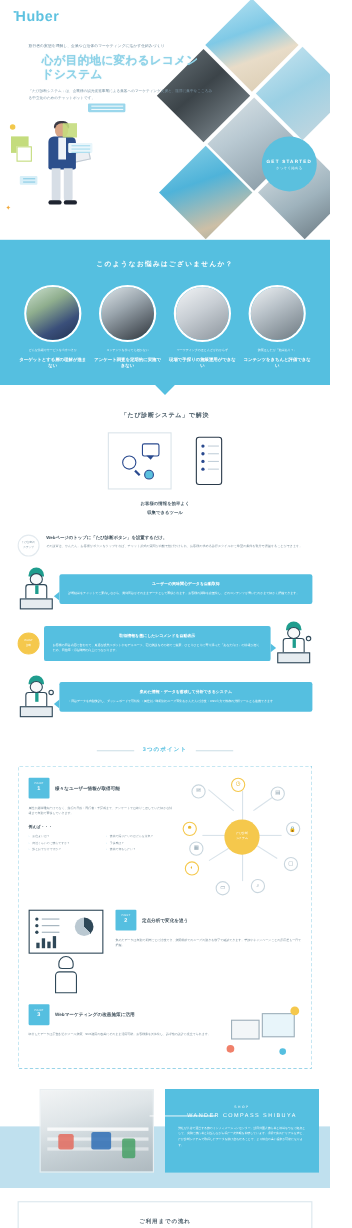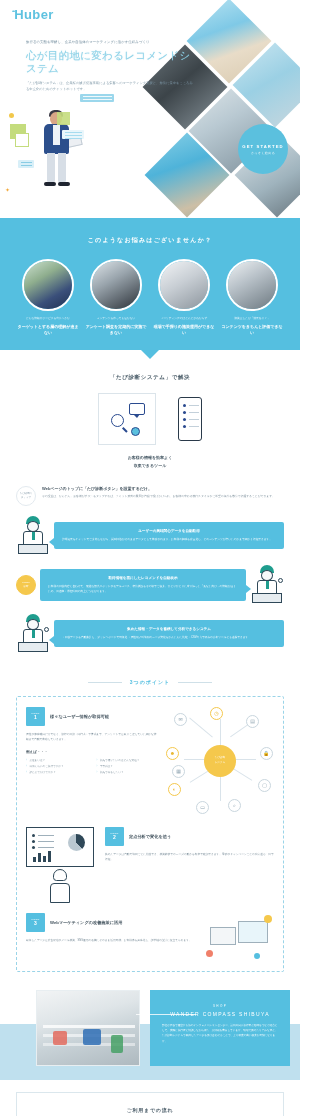--- a/index.html
+++ b/index.html
@@ -16,22 +16,22 @@
   .hero { position: relative; height: 218px; background: #fff; overflow: hidden; }
   .logo {
     position: absolute; left: 12px; top: 7px;
     font-size: 13px; font-weight: 700; letter-spacing: .4px;
     color: #5ec2e0;
   }
   .logo .dots { font-size: 6px; vertical-align: 6px; letter-spacing: -1px; }
   .hero-copy { position: absolute; left: 26px; top: 40px; width: 170px; }
   .hero-eyebrow { font-size: 3.4px; line-height: 1.7; color: #6b8799; letter-spacing: .1px; }
   .hero-title {
-    font-size: 10.5px; font-weight: 400; line-height: 1.25;
-    color: #8fd3e8; letter-spacing: .3px; margin: 3px 0 5px;
+    font-size: 10.5px; font-weight: 700; line-height: 1.25;
+    color: #8fd3e8; letter-spacing: .3px; margin: 3px 12px 5px;
     text-shadow: 0 0 1px rgba(120,200,225,.5);
   }
   .hero-lead { font-size: 3.3px; line-height: 1.95; color: #7b95a5; }
 
   
   .collage { position: absolute; right: -10px; top: 8px; width: 190px; height: 190px; }
   .dia {
     position: absolute; width: 62px; height: 62px;
     transform: rotate(45deg); overflow: hidden;
     border: 1px solid #fff;

